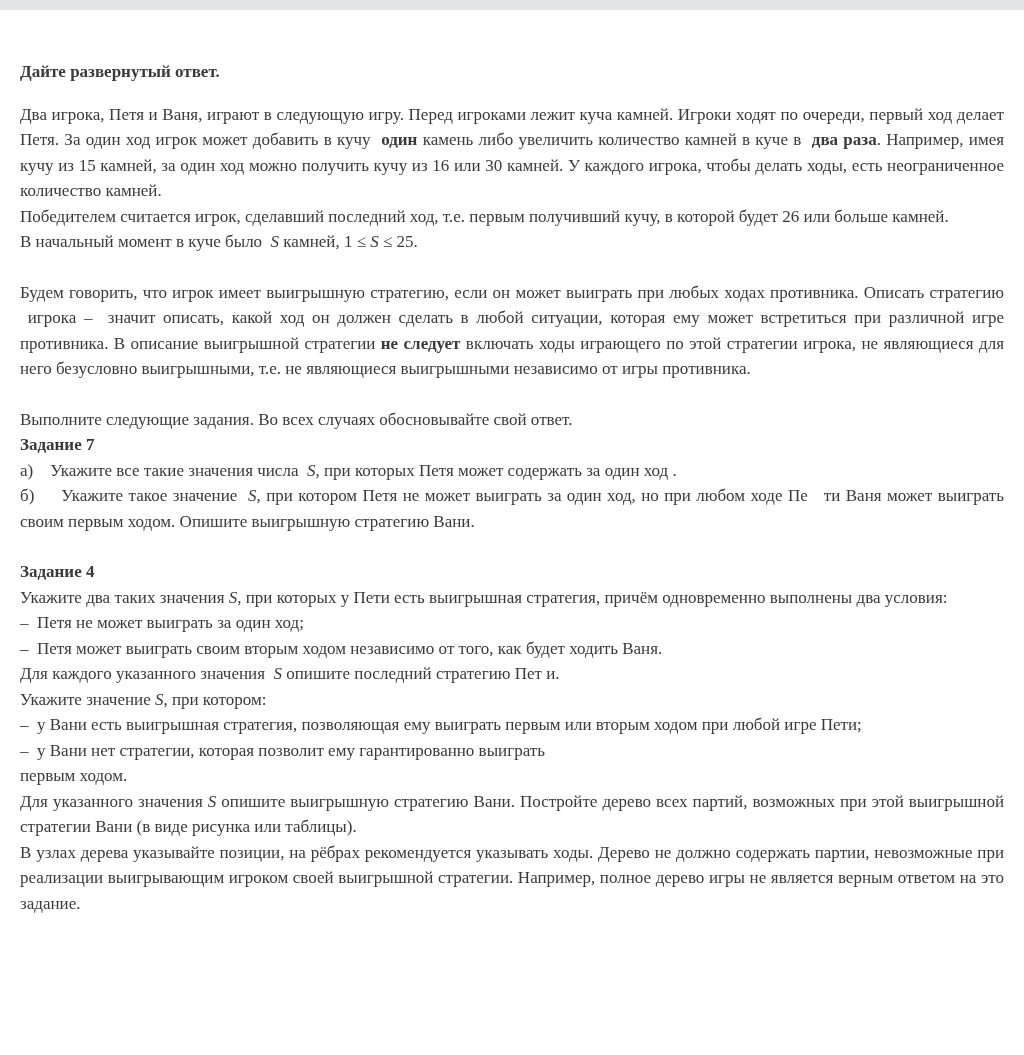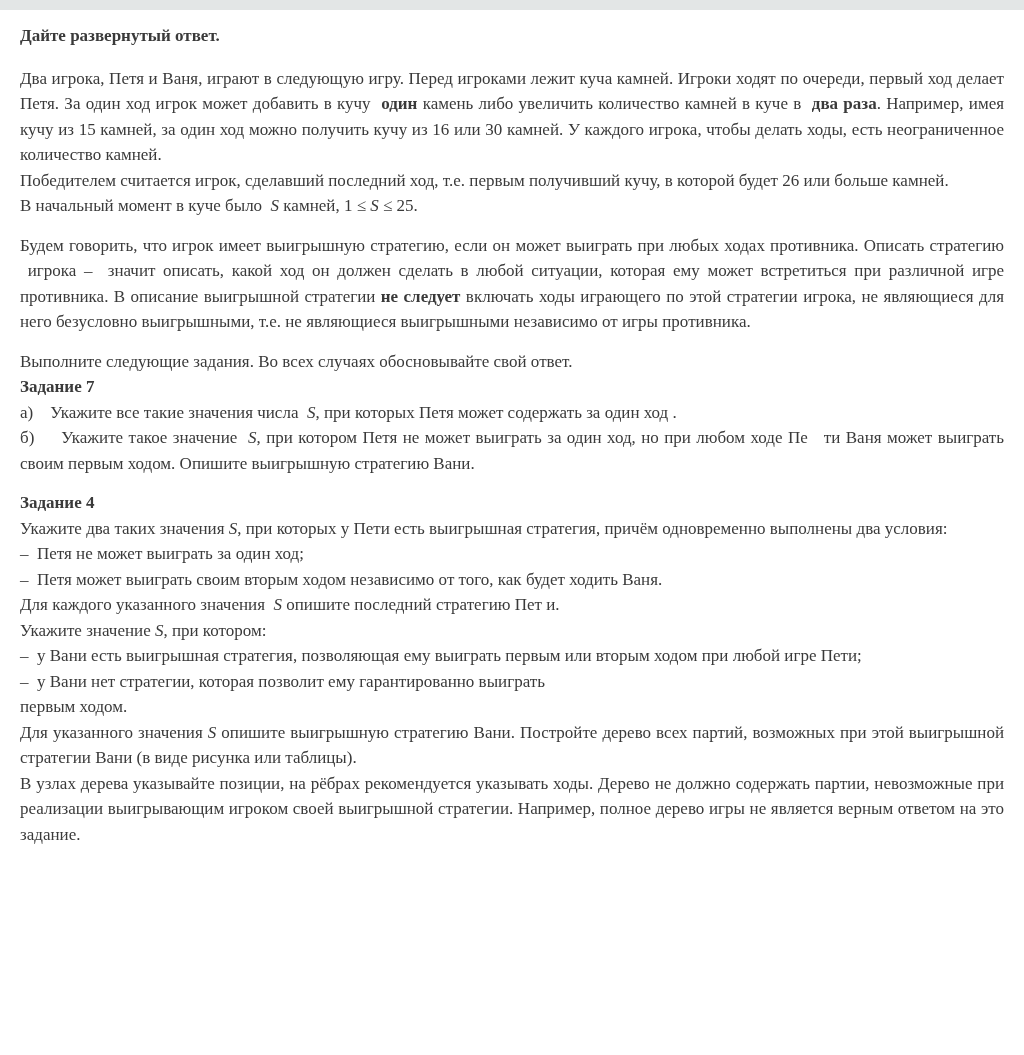--- a/index.html
+++ b/index.html
@@ -26,23 +26,24 @@
   }
   .doc p {
     margin: 0;
     text-align: left;
   }
   .doc p.just {
     text-align: justify;
   }
   .doc p.t {
     margin-bottom: 17px;
+    margin-top: 36px;
   }
   .doc p.gap {
-    margin-top: 14px;
+    margin-top: 25px;
   }
   .b { font-weight: bold; }
   .i { font-style: italic; }
 </style>
 </head>
 <body>
 
 <div class="topbar"></div>
 
 <main class="doc">

